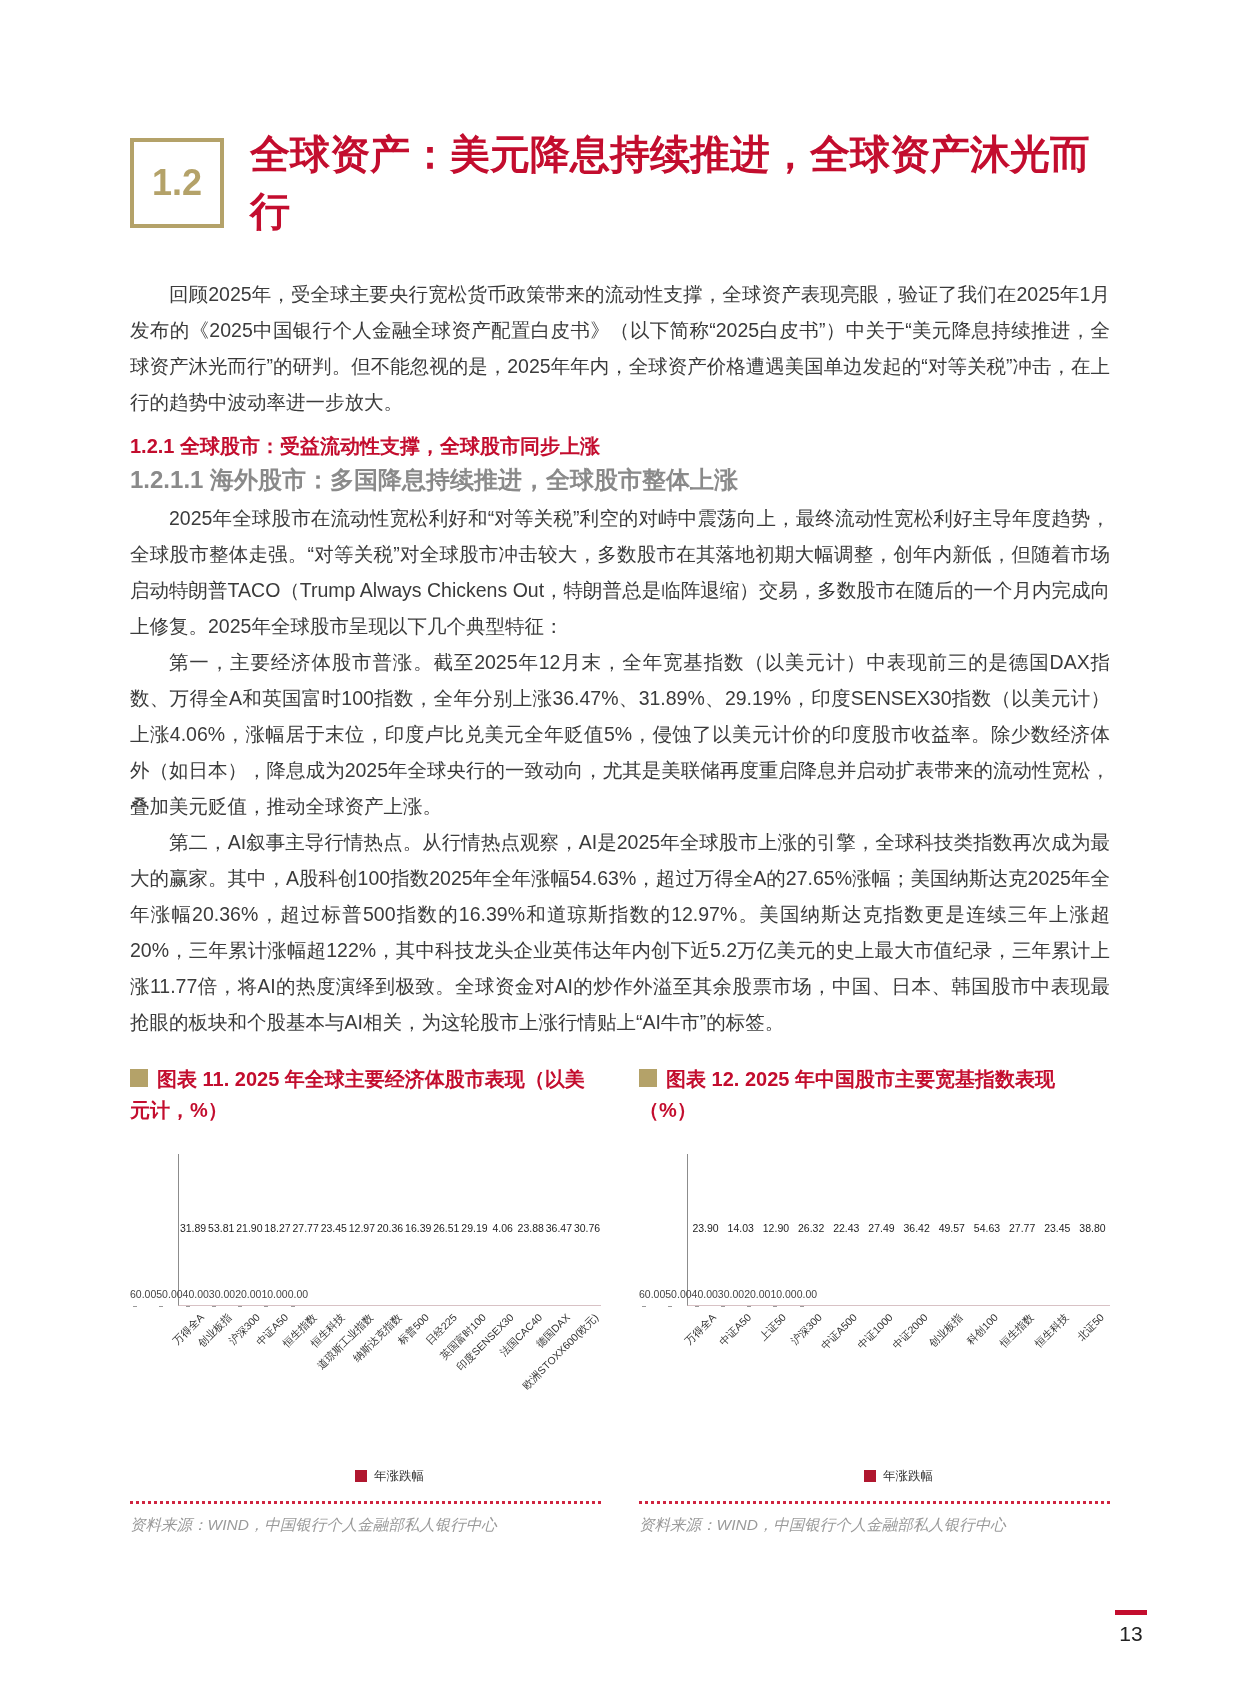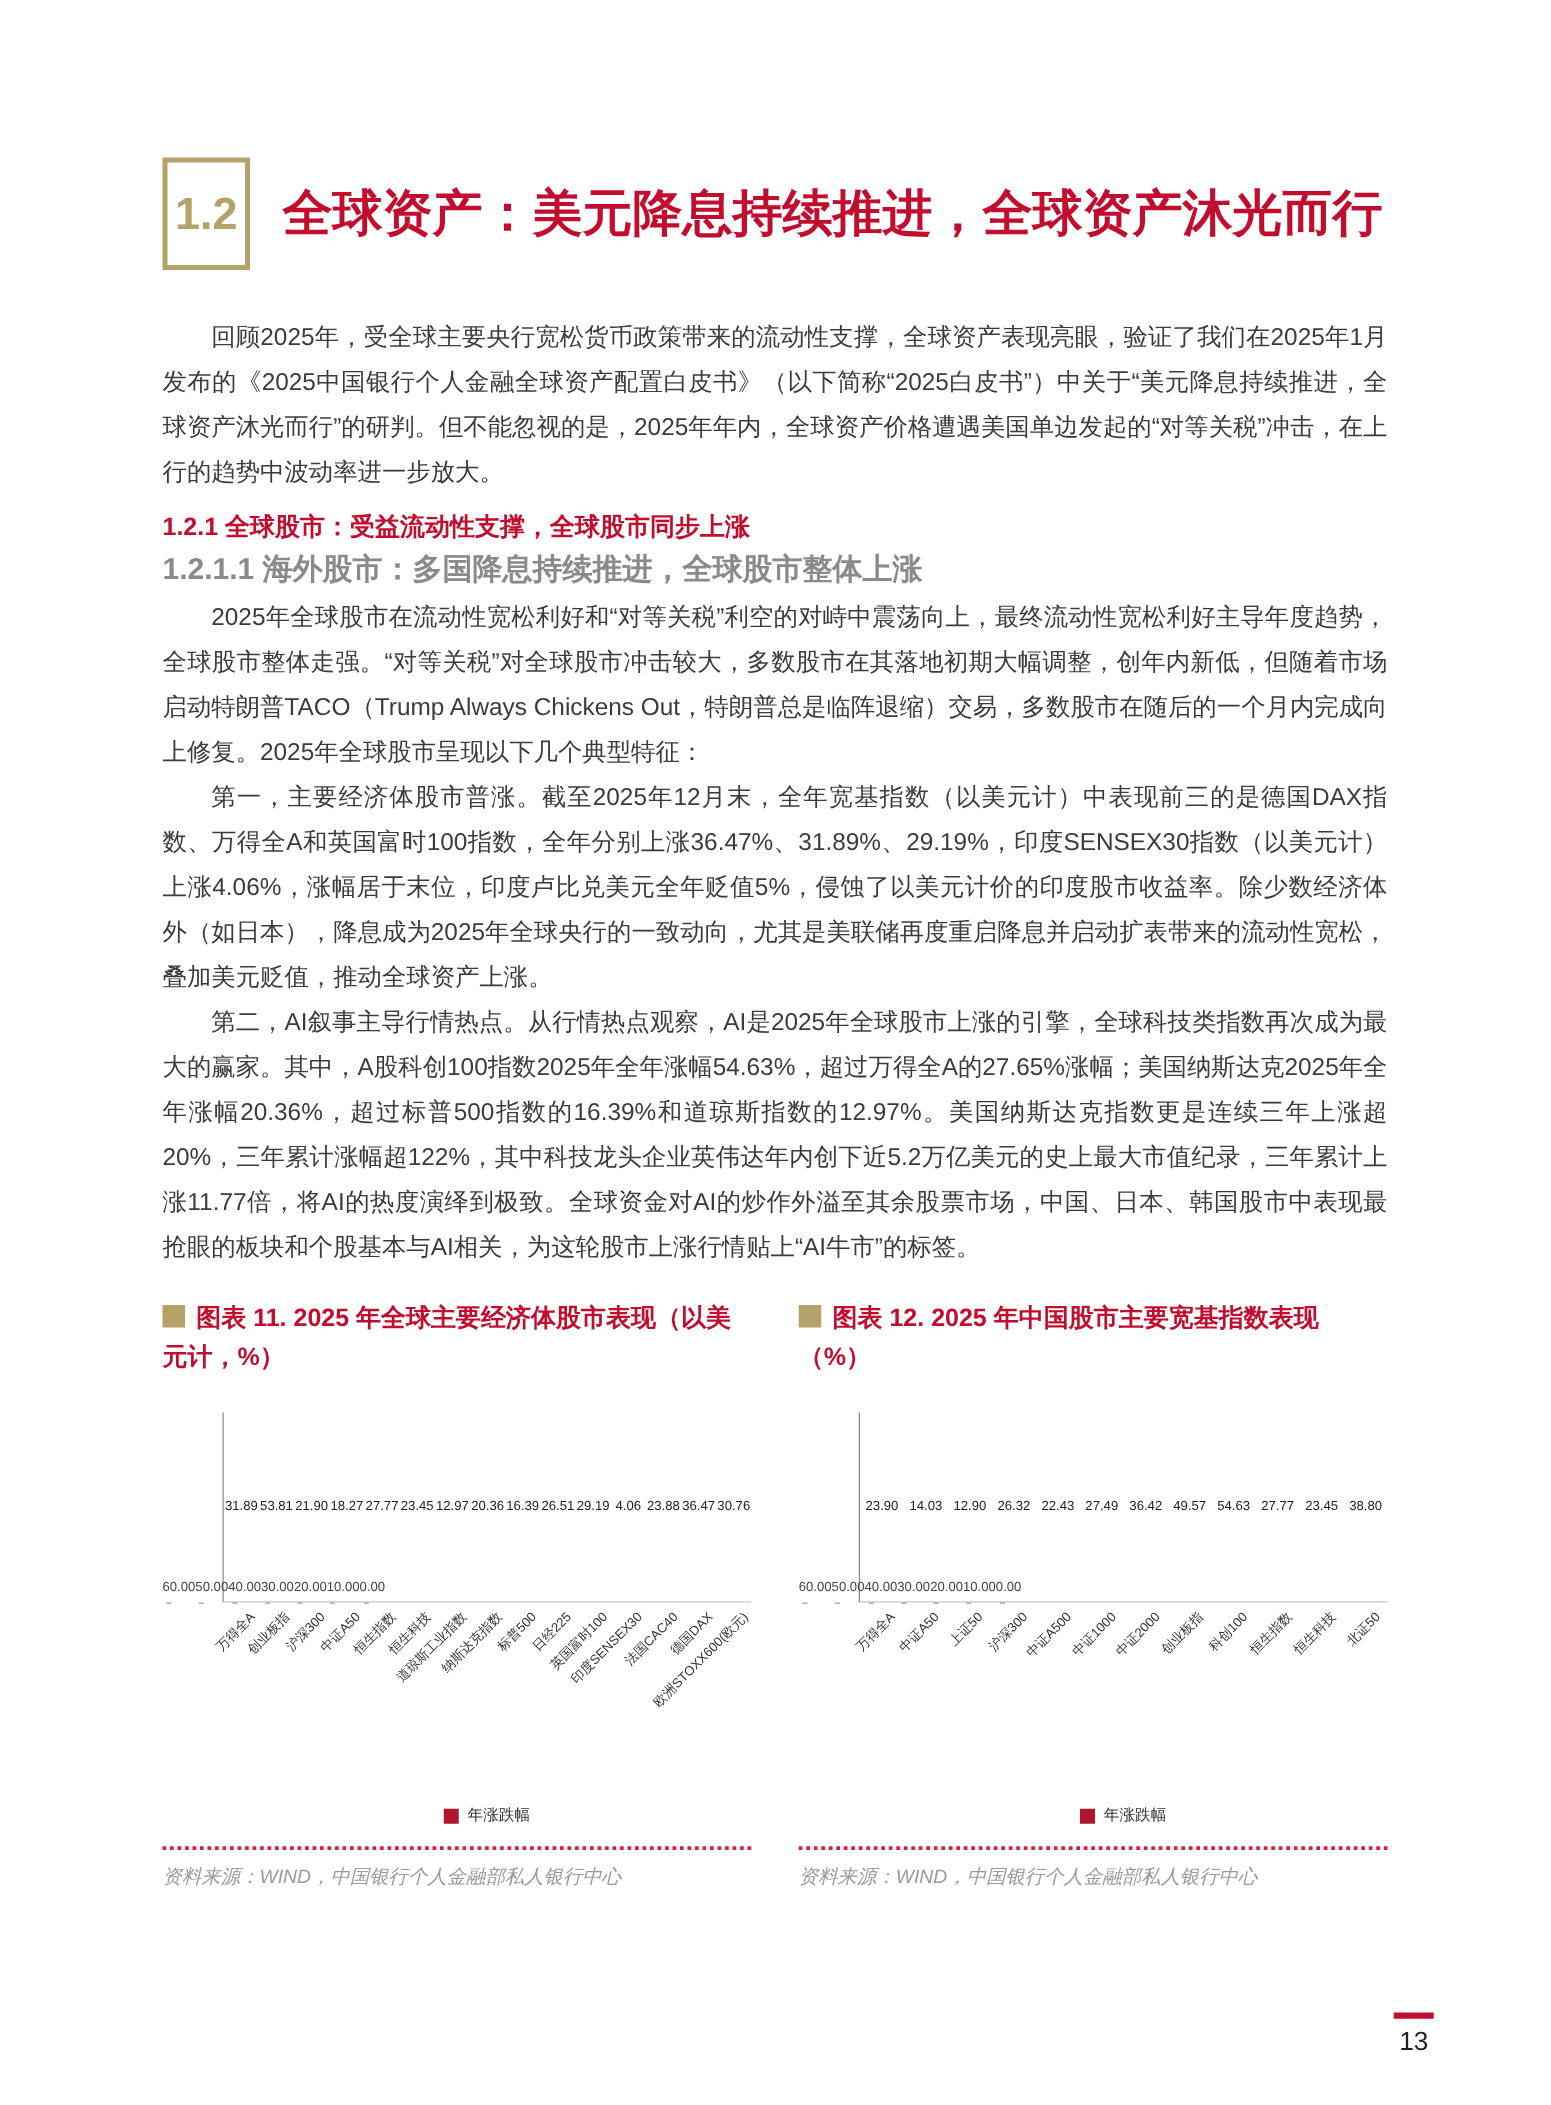--- a/index.html
+++ b/index.html
@@ -19,21 +19,21 @@
   
   .hdr{padding-top:52px;text-align:right;margin:0 131px 0 130px;}
   .hdr-inner{display:inline-block;text-align:left;}
   .hdr-text{color:var(--gold-text);font-size:19px;font-weight:bold;letter-spacing:.5px;}
   .hdr-rule{display:flex;height:5px;margin-top:7px;}
   .hdr-rule .g{width:17%;background:var(--gold);}
   .hdr-rule .r{flex:1;background:var(--red);}
 
   
   .title-block{display:flex;align-items:center;gap:26px;margin:56px 131px 0 130px;}
-  .sec-num{flex:0 0 auto;width:70px;height:90px;border:4px solid var(--gold);color:var(--gold);
+  .sec-num{flex:0 0 auto;width:94px;height:90px;border:4px solid var(--gold);color:var(--gold);
            font-size:36px;font-weight:bold;display:flex;align-items:center;justify-content:center;}
   .page-title{color:var(--red);font-size:40px;font-weight:bold;line-height:1.42;width:880px;}
 
   
   p.body{color:var(--body);font-size:19.5px;line-height:36px;text-align:justify;text-indent:2em;}
   p.first{margin-top:36px;}
   .red-h{color:var(--red);font-size:20px;font-weight:bold;margin-top:10px;line-height:32px;}
   .gray-h{color:var(--grayhead);font-size:24px;font-weight:bold;margin-top:2px;line-height:32px;margin-bottom:4px;}
 
   

